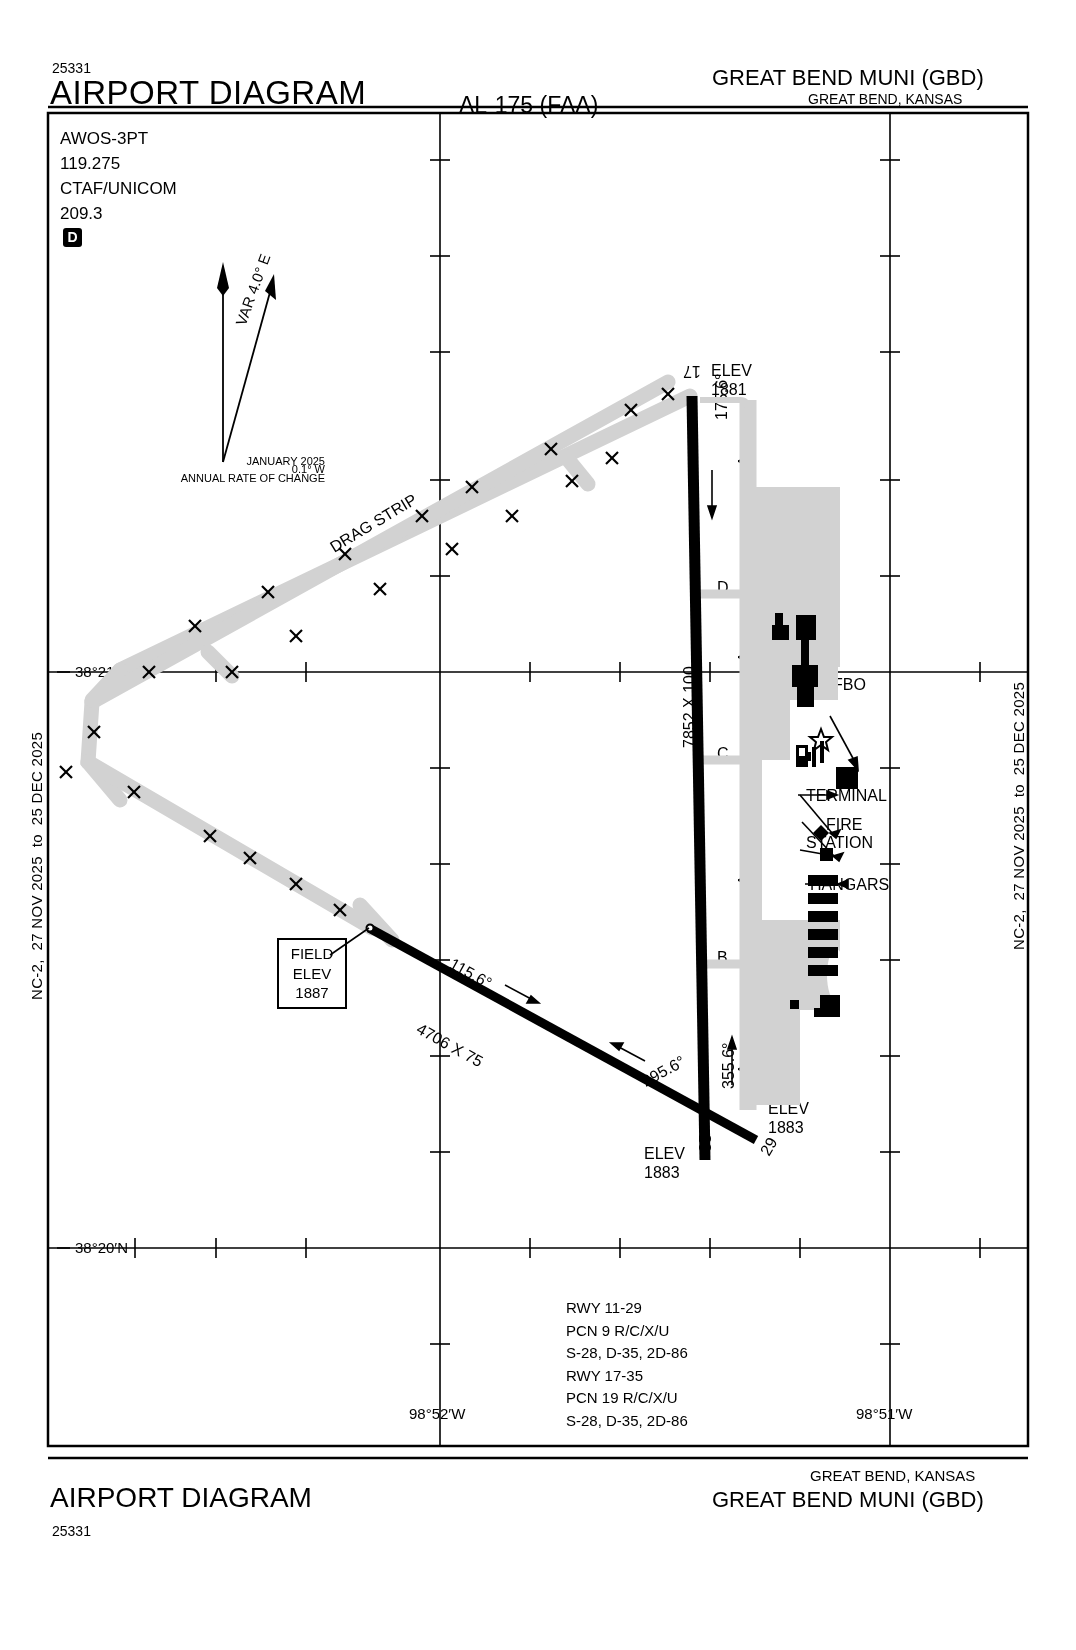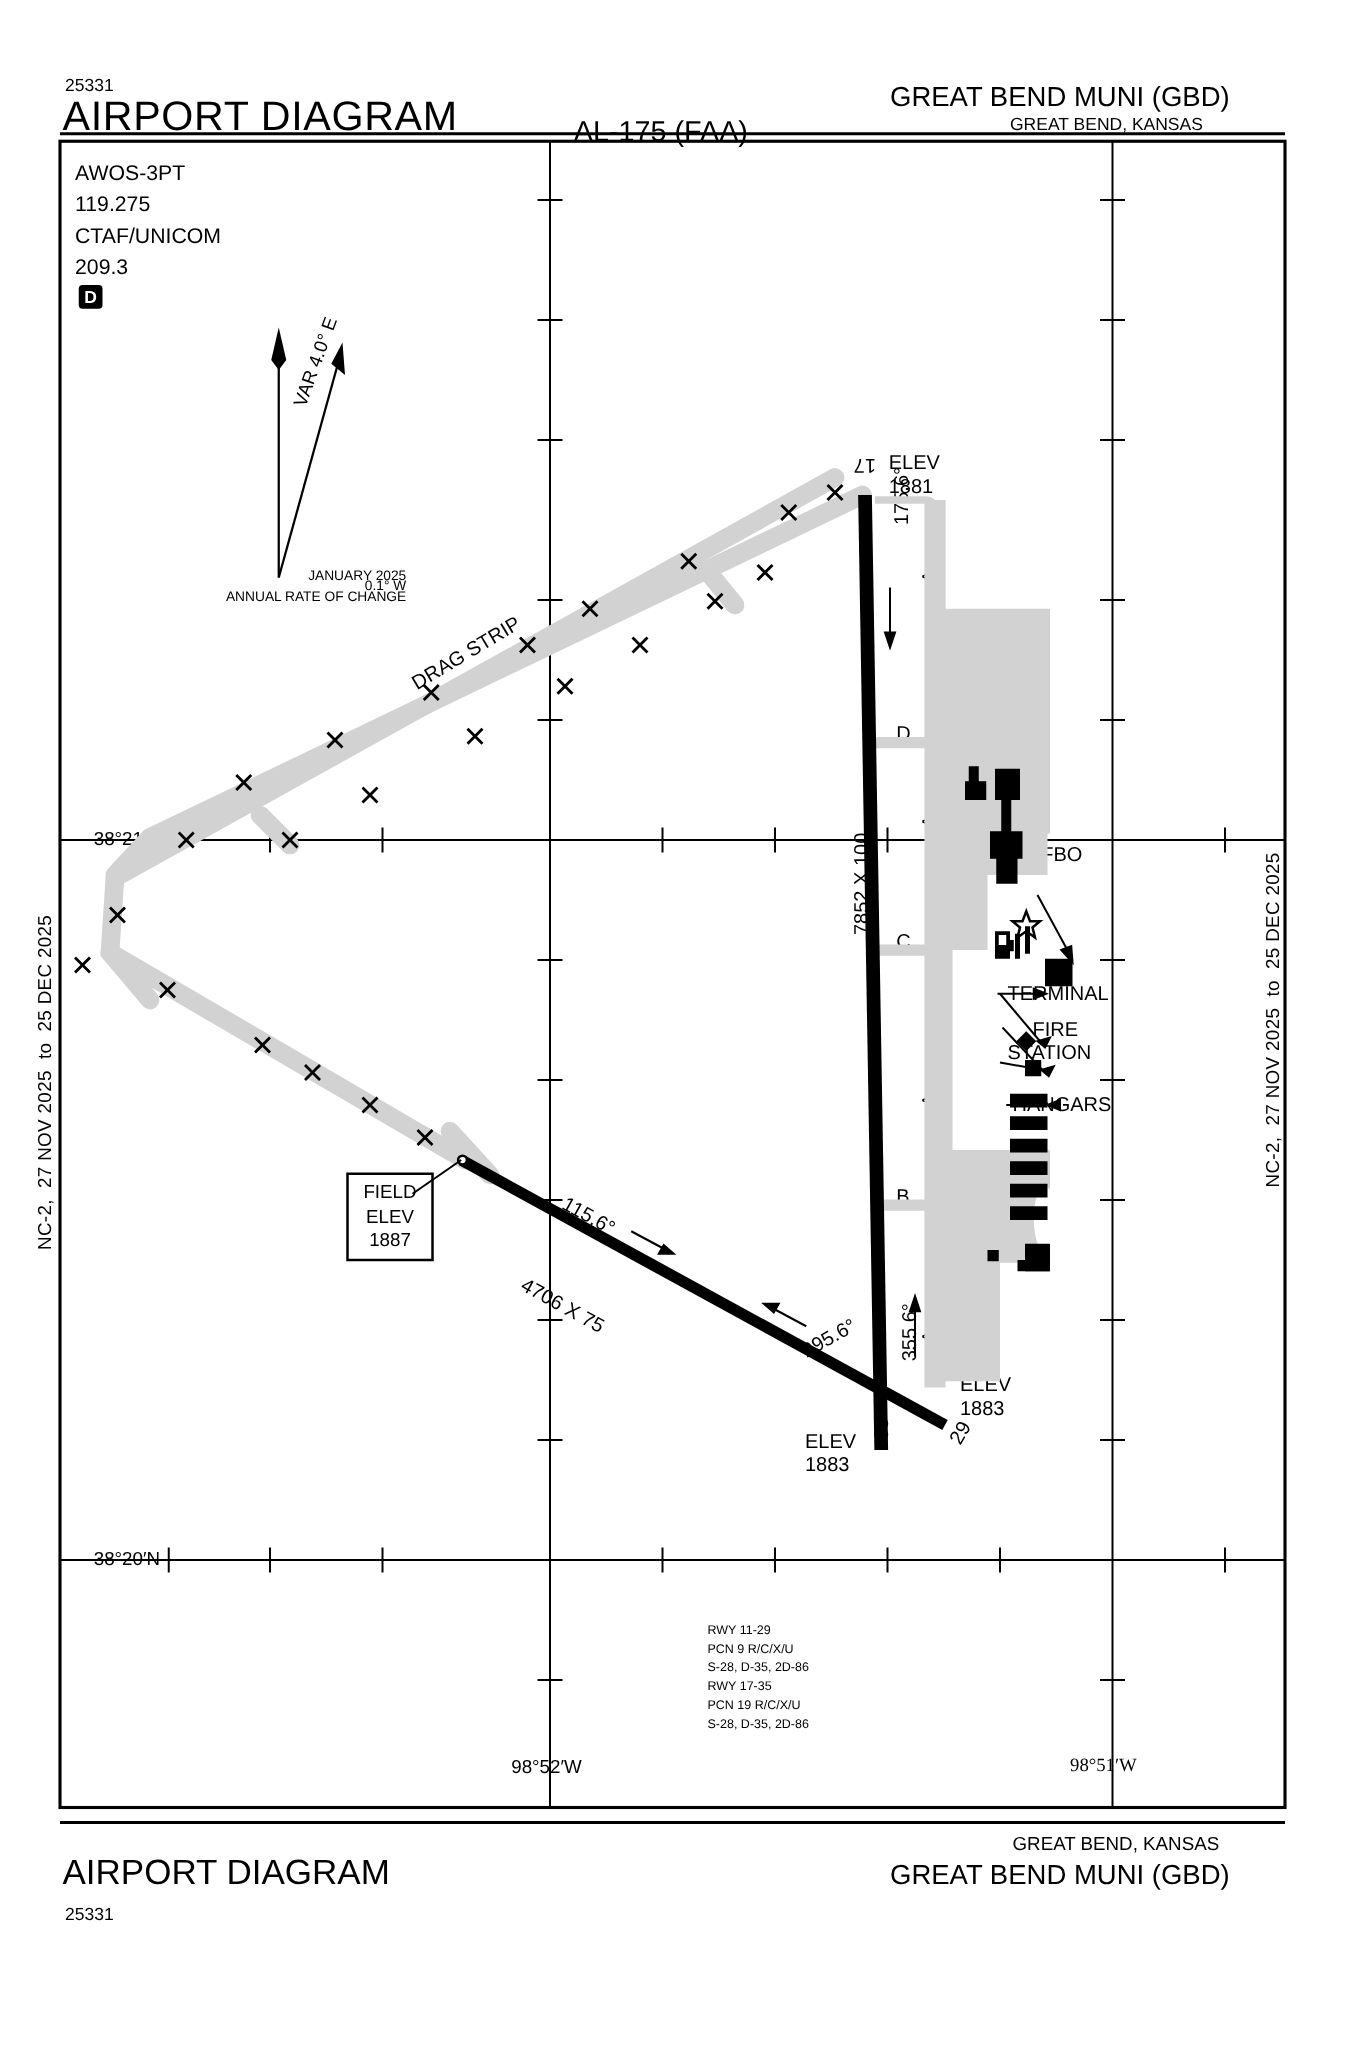--- a/index.html
+++ b/index.html
@@ -12,21 +12,21 @@
   .hdr-big{font-size:33px;letter-spacing:0.5px;}
   .hdr-mid{font-size:23px;}
   .apt-name{font-size:22px;}
   .apt-city{font-size:14px;}
   .comm{font-size:17px;line-height:1.45;}
   .dbox{display:inline-block;background:#000;color:#fff;font-size:14px;font-weight:bold;
          width:19px;height:19px;line-height:19px;text-align:center;border-radius:3px;}
   .var-txt{font-size:11px;text-align:right;}
   .lbl{font-size:16px;}
   .coord{font-size:15px;}
-  .notes{font-size:10px;line-height:1.5;}
+  .notes{font-size:15px;line-height:1.5;}
   .ftr-big{font-size:28px;}
   .ftr-r1{font-size:15px;}
   .ftr-r2{font-size:22px;}
   .side{font-size:15px;letter-spacing:0.3px;}
   .fieldbox{border:2px solid #000;font-size:15px;text-align:center;line-height:1.3;padding:4px 7px;background:#fff;}
   .rot90{transform-origin:0 0;}
 </style>
 </head>
 <body>
 
@@ -90,21 +90,21 @@
 
   <div class="txt lbl" style="left:833px;top:676px;">FBO</div>
   <div class="txt lbl" style="left:806px;top:787px;">TERMINAL</div>
   <div class="txt lbl" style="left:826px;top:816px;">FIRE</div>
   <div class="txt lbl" style="left:806px;top:834px;">STATION</div>
   <div class="txt lbl" style="left:810px;top:876px;">HANGARS</div>
 
   <div class="txt coord" style="left:75px;top:663px;">38°21′N</div>
   <div class="txt coord" style="left:75px;top:1239px;">38°20′N</div>
   <div class="txt coord" style="left:409px;top:1405px;">98°52′W</div>
-  <div class="txt coord" style="left:856px;top:1405px;font-family:Liberation Serif, serif;">98°51′W</div>
+  <div class="txt coord" style="left:856px;top:1405px;">98°51′W</div>
 
   <div class="abs notes" style="left:566px;top:1297px;">
     <div>RWY 11-29</div>
     <div>    PCN 9 R/C/X/U</div>
     <div>    S-28, D-35, 2D-86</div>
     <div>RWY 17-35</div>
     <div>    PCN 19 R/C/X/U</div>
     <div>    S-28, D-35, 2D-86</div>
   </div>
 

